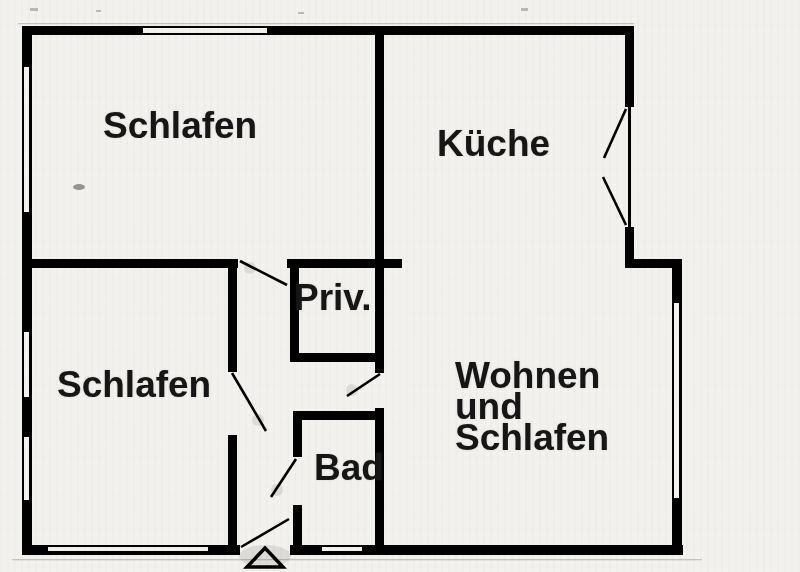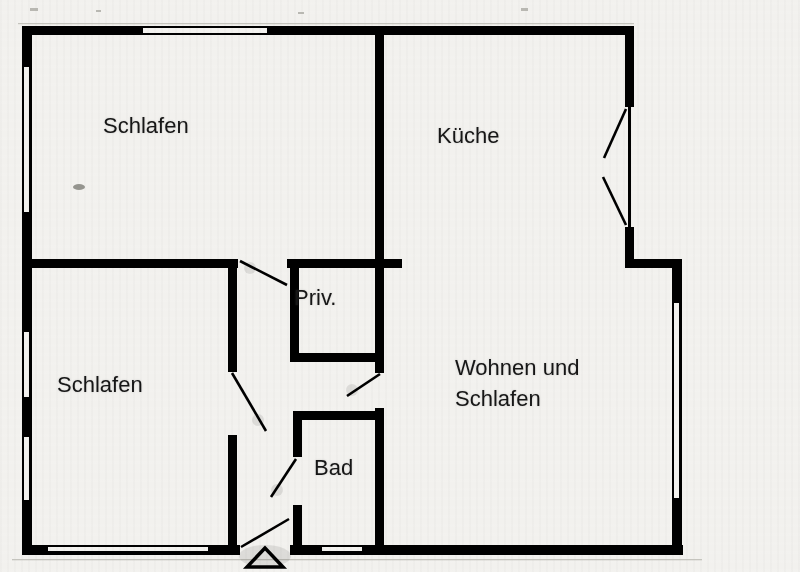--- a/index.html
+++ b/index.html
@@ -15,33 +15,33 @@
   .w{fill:var(--wall,#000);}
   .winline{fill:var(--wall,#000);}
   .door-line{stroke:var(--wall,#000);stroke-width:2.6;fill:none;}
   .thin-frame{fill:var(--wall,#000);}
   .smudge{fill:rgba(0,0,0,0.09);}
   .hairline{fill:#b9b9b2;opacity:.8;}
   .speck{fill:#9a9a92;opacity:.65;}
   .speck-dark{fill:#6e6e67;opacity:.7;}
   .room-label{
     position:absolute;
-    font-weight:normal;font-size:22px;line-height:31px;
+    font-weight:bold;font-size:37px;line-height:31px;
     color:var(--text,#161616);
     text-shadow:0 0 2px rgba(110,110,110,0.30);
     white-space:nowrap;
   }
   .room-label.wrap{white-space:normal;width:192px;}
   #lbl-schlafen-top{left:103px;top:110px;}
-  #lbl-kueche{left:437px;top:120px;}
+  #lbl-kueche{left:437px;top:128px;}
   #lbl-terrasse{left:672px;top:108px;}
   #lbl-priv{left:294px;top:282px;}
   #lbl-schlafen-left{left:57px;top:369px;}
   #lbl-bad{left:314px;top:452px;}
-  #lbl-wohnen{left:455px;top:352px;}
+  #lbl-wohnen{left:455px;top:360px;}
 </style>
 </head>
 <body>
 
 <div class="stage">
 
   <svg class="plan-svg" width="800" height="572" viewBox="0 0 800 572">
 
     <g>
       <rect class="hairline" x="18" y="23" width="616" height="1.2"></rect>

